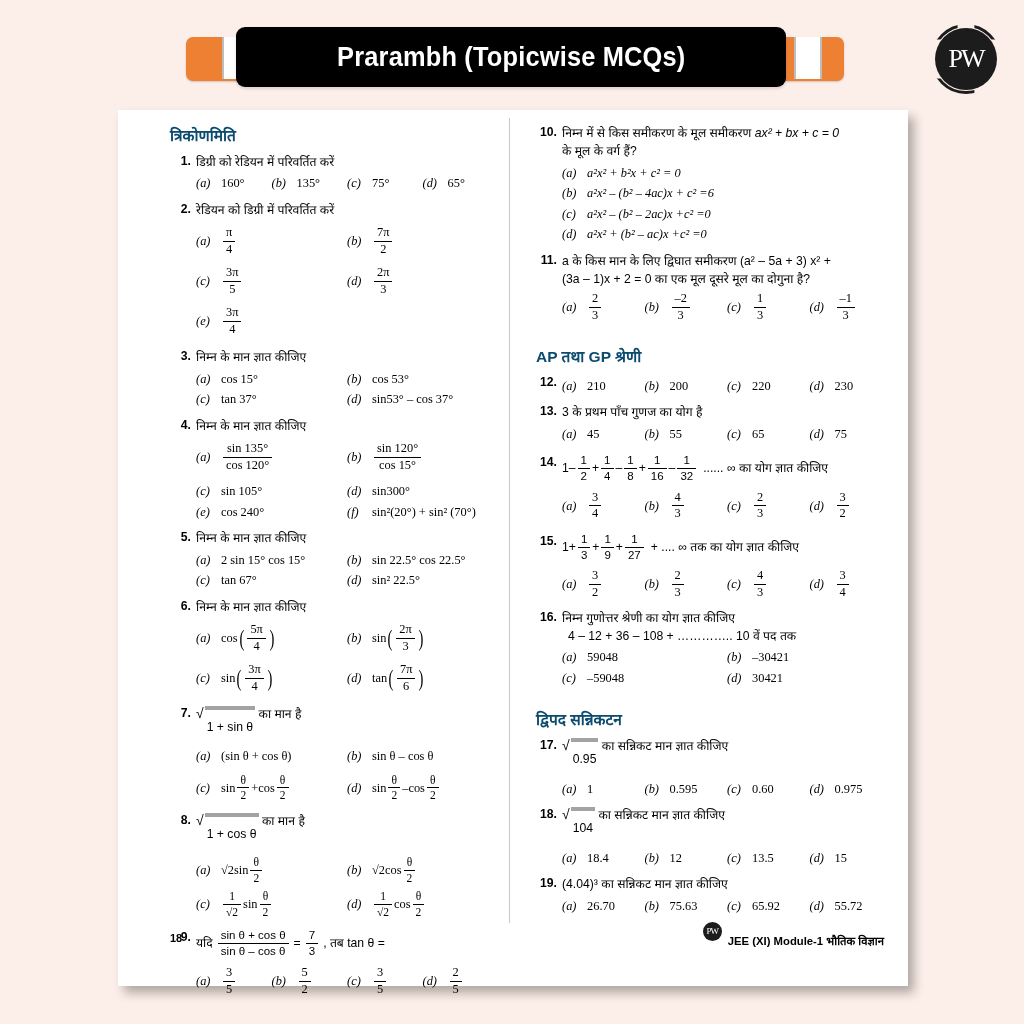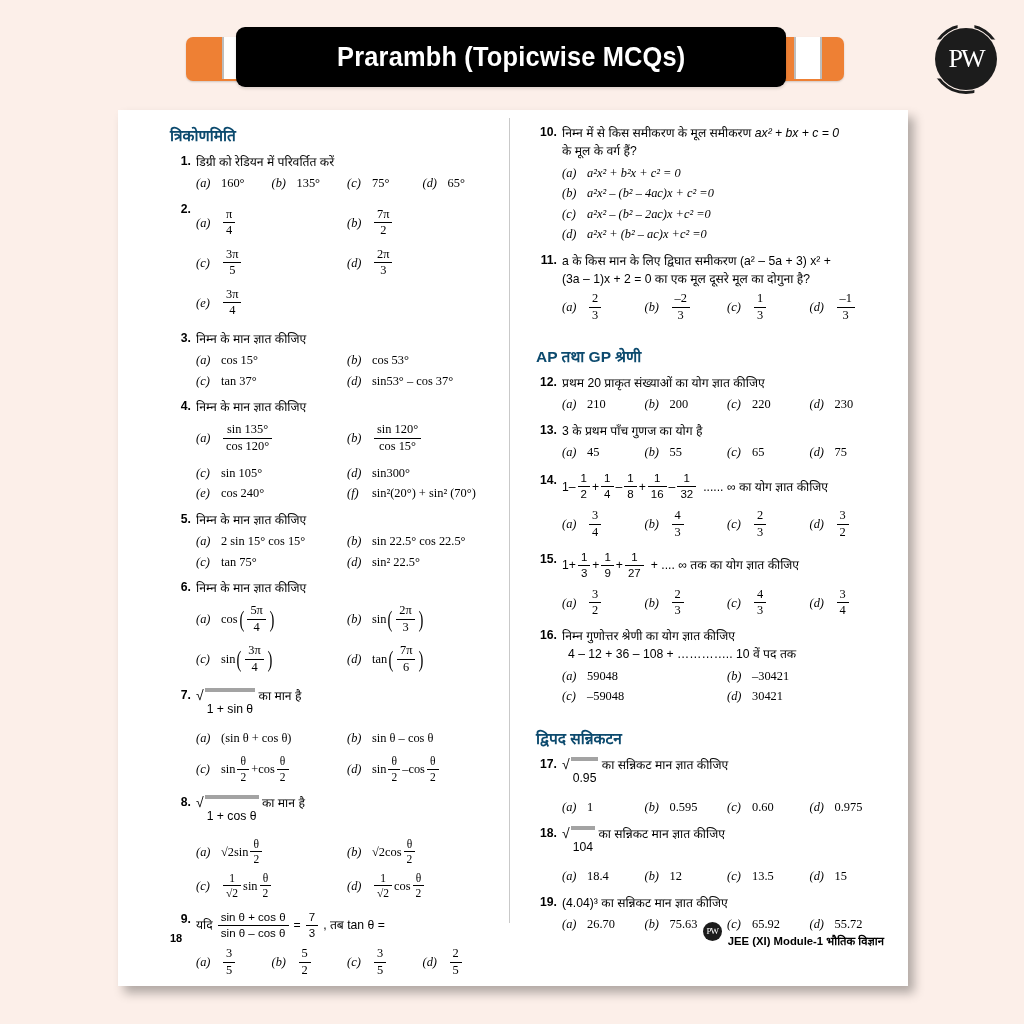--- a/index.html
+++ b/index.html
@@ -215,20 +215,21 @@
                 <span class="opt-lbl">(d)</span>
                 <span class="opt-val">65°</span>
               </div>
           </div>
         </div>
       </div>
 
       <div class="q">
         <div class="q-num">2.</div>
         <div class="q-body">
+          <div class="q-text">रेडियन को डिग्री में परिवर्तित करें</div>
           <div class="opts g2 taller">
             <div class="row">
               <div class="opt">
                   <span class="opt-lbl">(a)</span>
                 <span class="frac">
                     <span class="num">π</span>
                     <span class="den">4</span>
                   </span>
                 </div>
               <div class="opt">
@@ -355,21 +356,21 @@
                   <span class="opt-val">2 sin 15° cos 15°</span>
                 </div>
               <div class="opt">
                   <span class="opt-lbl">(b)</span>
                   <span class="opt-val">sin 22.5° cos 22.5°</span>
                 </div>
             </div>
             <div class="row">
               <div class="opt">
                   <span class="opt-lbl">(c)</span>
-                  <span class="opt-val">tan 75°</span>
+                  <span class="opt-val">tan 67°</span>
                 </div>
               <div class="opt">
                   <span class="opt-lbl">(d)</span>
                   <span class="opt-val">sin² 22.5°</span>
                 </div>
             </div>
           </div>
         </div>
       </div>
 
@@ -614,21 +615,21 @@
             <span class="mi">ax² + bx + c = 0</span>
           </div>
           <div class="q-text">के मूल के वर्ग हैं?</div>
           <div class="opts g1">
             <div class="opt">
                 <span class="opt-lbl">(a)</span>
                 <span class="opt-val mi">a²x² + b²x + c² = 0</span>
               </div>
             <div class="opt">
                 <span class="opt-lbl">(b)</span>
-                <span class="opt-val mi">a²x² – (b² – 4ac)x + c² =0</span>
+                <span class="opt-val mi">a²x² – (b² – 4ac)x + c² =6</span>
               </div>
             <div class="opt">
                 <span class="opt-lbl">(c)</span>
                 <span class="opt-val mi">a²x² – (b² – 2ac)x +c² =0</span>
               </div>
             <div class="opt">
                 <span class="opt-lbl">(d)</span>
                 <span class="opt-val mi">a²x² + (b² – ac)x +c² =0</span>
               </div>
           </div>
@@ -671,21 +672,20 @@
               </div>
           </div>
         </div>
       </div>
 
       <div class="sec-head spaced">AP तथा GP श्रेणी</div>
 
       <div class="q">
         <div class="q-num">12.</div>
         <div class="q-body">
-          <div class="q-text">प्रथम 20 प्राकृत संख्याओं का योग ज्ञात कीजिए</div>
           <div class="opts g4">
             <div class="opt">
                 <span class="opt-lbl">(a)</span>
                 <span class="opt-val">210</span>
               </div>
             <div class="opt">
                 <span class="opt-lbl">(b)</span>
                 <span class="opt-val">200</span>
               </div>
             <div class="opt">

